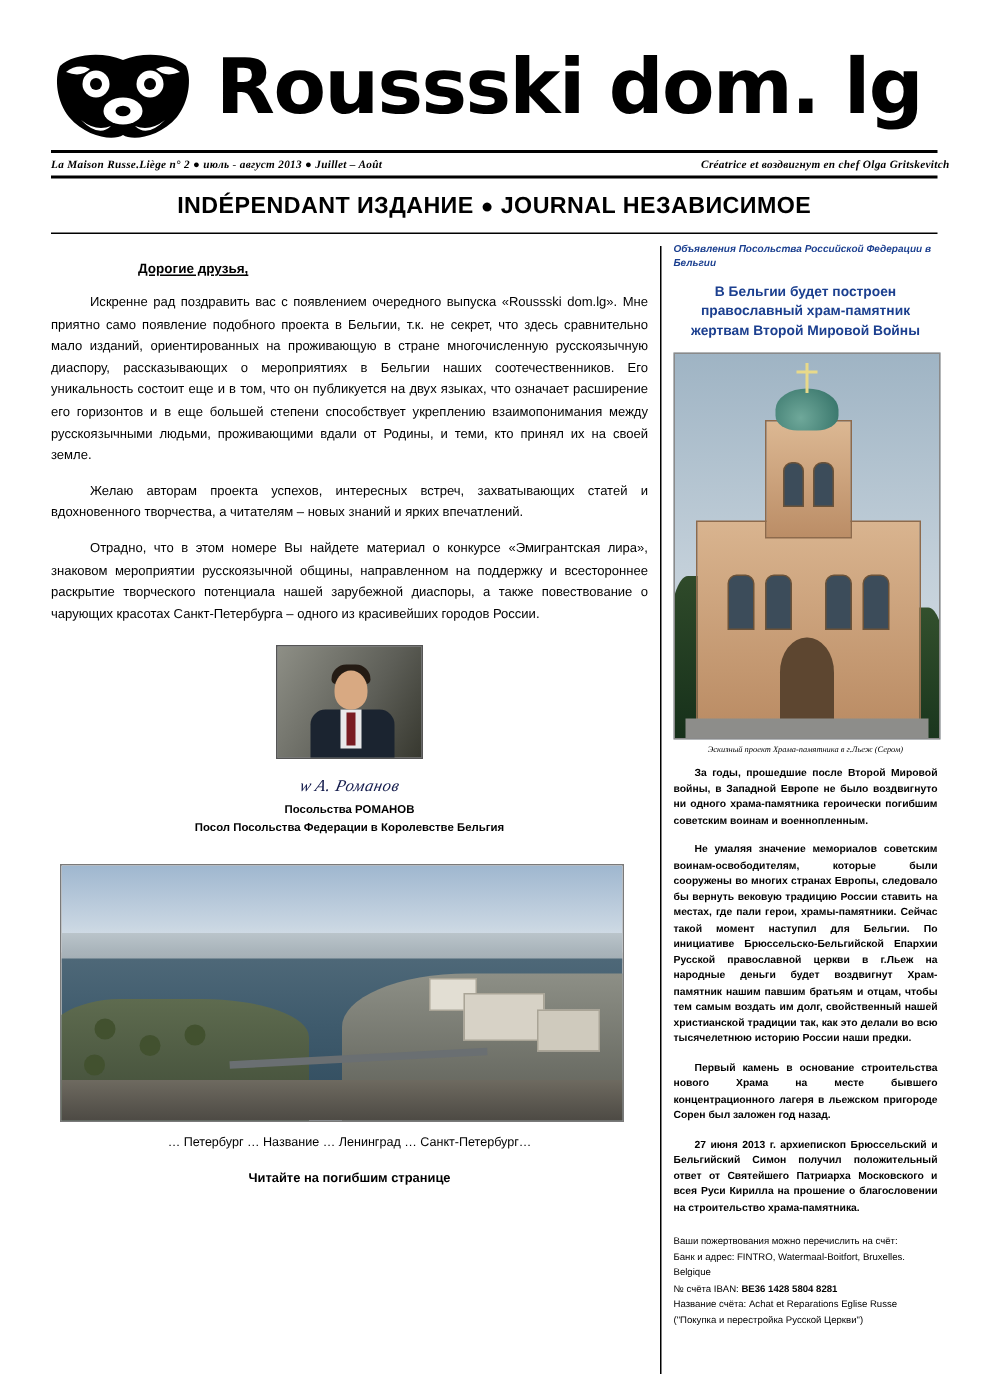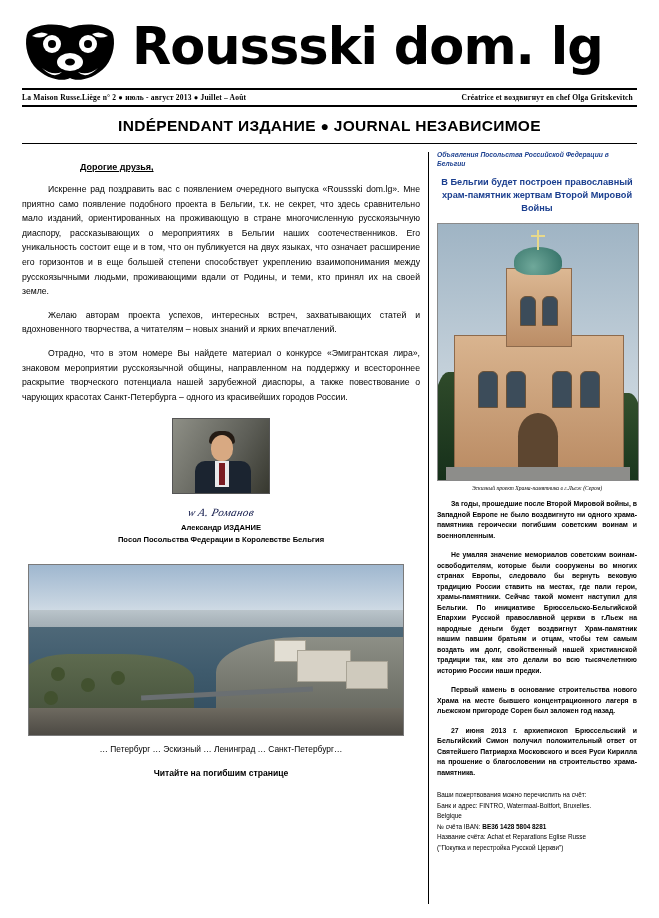--- a/index.html
+++ b/index.html
@@ -12,21 +12,21 @@
     height: 918px;
     font-family: "Liberation Sans", sans-serif;
     color: #000;
     overflow: hidden;
     position: relative;
   }
   .page {
     position: relative;
     width: 659px;
     height: 918px;
-    padding: 0;
+    padding: 12px;
     box-sizing: border-box;
   }
 
   
   .masthead {
     position: relative;
     padding: 18px 22px 0 22px;
     display: flex;
     align-items: flex-start;
   }
@@ -46,27 +46,28 @@
     line-height: 58px;
     margin-left: 14px;
     color: #000;
     white-space: nowrap;
   }
   .masthead-rule {
     margin: 4px 22px 0 22px;
     border-bottom: 2px solid #000;
   }
   .masthead-sub {
-    margin: 3px 26px 0 22px;
+    margin: 3px 14px 0 22px;
     display: flex;
     justify-content: space-between;
     align-items: baseline;
     font-size: 7.5px;
     font-weight: bold;
     font-family: "Liberation Serif", serif;
+    font-style: italic;
   }
   .masthead-sub .left { letter-spacing: .2px; }
   .masthead-sub .right { letter-spacing: .2px; }
   .masthead-rule2 {
     margin: 3px 22px 0 22px;
     border-bottom: 2px solid #000;
   }
 
   
   .banner {
@@ -442,41 +443,41 @@
           <div class="tie"></div>
           <div class="hair"></div>
           <div class="head"></div>
         </div>
       </div>
 
       <div class="signature">
         <span class="sig-line">w  А. Романов</span>
       </div>
       <div class="byline">
-        <span class="name">Александр ИЗДАНИЕ</span>
+        <span class="name">Посольства РОМАНОВ</span>
         <span>Посол Посольства Федерации в Королевстве Бельгия</span>
       </div>
 
       <div class="city-photo">
         <div class="sky"></div>
         <div class="far-city"></div>
         <div class="water"></div>
         <div class="land-left"></div>
         <div class="land-right"></div>
         <div class="bldg b3"></div>
         <div class="bldg b1"></div>
         <div class="bldg b2"></div>
         <div class="bridge"></div>
         <div class="road"></div>
         <div class="tree" style="left:6%; top:60%;"></div>
         <div class="tree" style="left:14%; top:66%;"></div>
         <div class="tree" style="left:22%; top:62%;"></div>
         <div class="tree" style="left:4%; top:74%;"></div>
       </div>
-      <div class="caption">… Петербург … Эскизный … Ленинград … Санкт-Петербург…</div>
+      <div class="caption">… Петербург … Название … Ленинград … Санкт-Петербург…</div>
       <div class="read-next">Читайте на погибшим странице</div>
     </div>
 
     <div class="col-divider"></div>
 
     <div class="col-right">
       <div class="embassy-note">Объявления Посольства Российской Федерации в Бельгии</div>
       <div class="rc-title">В Бельгии будет построен православный храм-памятник жертвам Второй Мировой Войны</div>
 
       <div class="church-photo">

